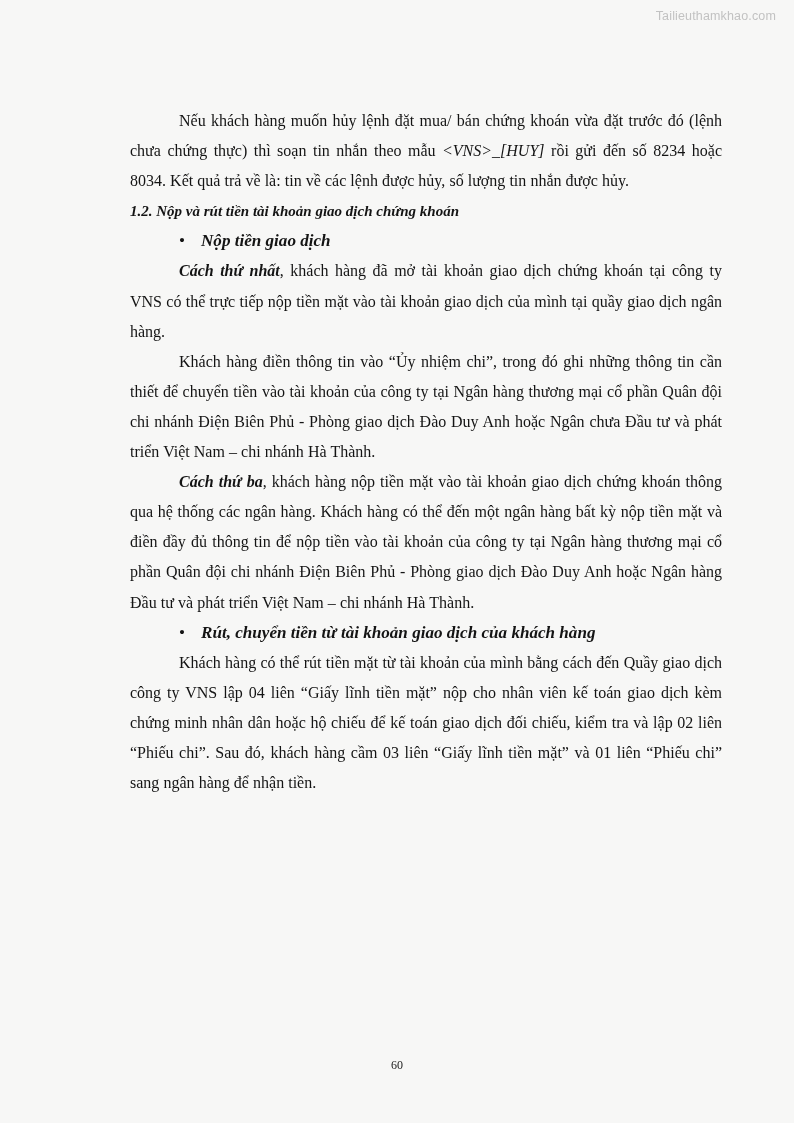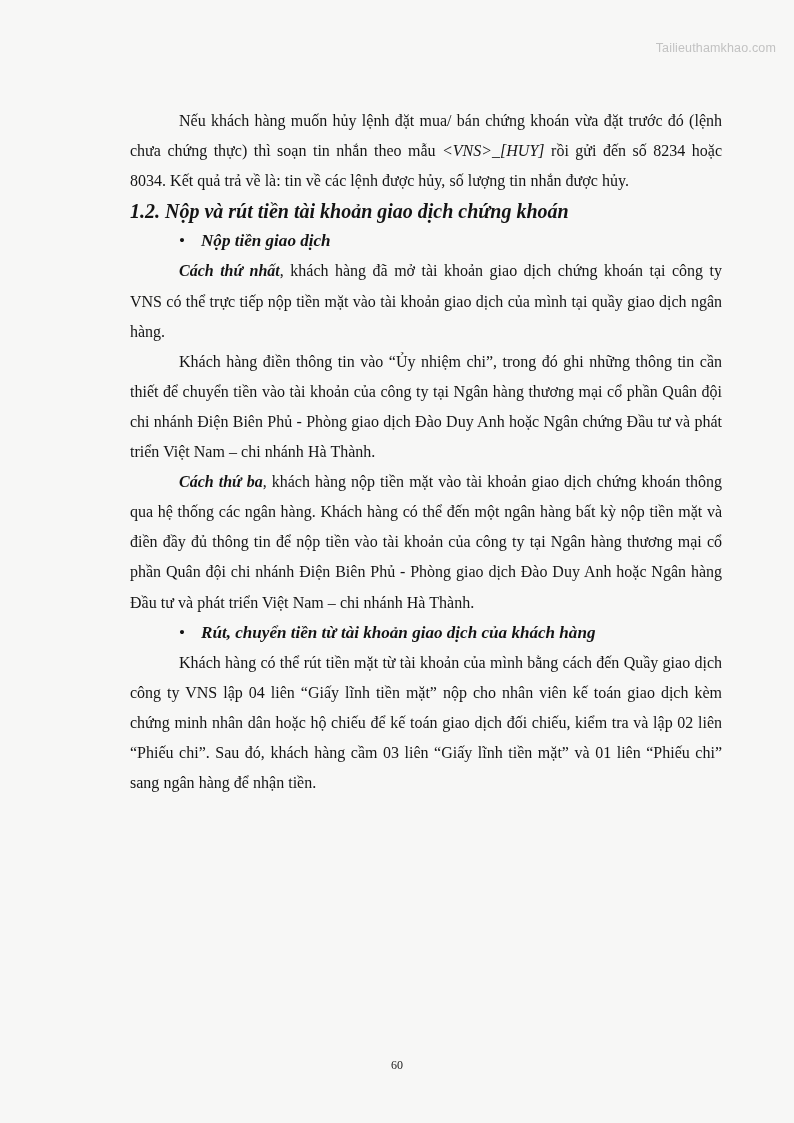--- a/index.html
+++ b/index.html
@@ -28,21 +28,20 @@
   .watermark {
     position: absolute;
     top: 9px;
     right: 18px;
     font-family: "Liberation Sans", "DejaVu Sans", sans-serif;
     font-size: 12.5px;
     letter-spacing: 0.15px;
     color: #c2c2c2;
     white-space: nowrap;
     user-select: none;
-    margin-top: 32px;
   }
 
   
   .content {
     position: absolute;
     left: 130px;
     top: 106px;
     width: 592px;
   }
 
@@ -64,21 +63,21 @@
     text-align: justify;
   }
   .para.justify-all::after {
     content: "";
     display: inline-block;
     width: 100%;
   }
 
   .heading {
     margin: 0;
-    font-size: 20px;
+    font-size: 15px;
     line-height: 30.1px;
     font-weight: bold;
     font-style: italic;
     text-align: left;
   }
 
   .bullet-line {
     margin: 0;
     font-size: 17.1px;
     line-height: 30.1px;
@@ -133,21 +132,21 @@
 
     <p class="para indent"><span>Nếu khách hàng muốn hủy lệnh đặt mua/ bán chứng khoán vừa đặt trước đó (lệnh chưa chứng thực) thì soạn tin nhắn theo mẫu </span><em class="code">&lt;VNS&gt;_[HUY]</em><span> rồi gửi đến số 8234 hoặc 8034. Kết quả trả về là: tin về các lệnh được hủy, số lượng tin nhắn được hủy.</span></p>
 
     <h2 class="heading">1.2. Nộp và rút tiền tài khoản giao dịch chứng khoán</h2>
 
     <p class="bullet-line"><span class="dot">•</span><span class="bullet-text">Nộp tiền giao dịch</span></p>
 
     <p class="para indent"><strong class="lead">Cách thứ nhất</strong><span>, khách hàng đã mở tài khoản giao dịch chứng khoán tại công ty VNS có thể  trực tiếp nộp tiền mặt vào tài khoản giao dịch của mình tại quầy giao dịch ngân hàng.</span></p>
 
 
-    <p class="para indent">Khách hàng điền thông tin vào “Ủy nhiệm chi”, trong đó ghi những thông tin cần thiết để chuyển tiền vào tài khoản của công ty tại Ngân hàng thương mại cổ phần Quân đội chi nhánh Điện Biên Phủ - Phòng giao dịch Đào Duy Anh hoặc Ngân chứng Đầu tư và phát triển Việt Nam – chi nhánh Hà Thành.</p>
+    <p class="para indent">Khách hàng điền thông tin vào “Ủy nhiệm chi”, trong đó ghi những thông tin cần thiết để chuyển tiền vào tài khoản của công ty tại Ngân hàng thương mại cổ phần Quân đội chi nhánh Điện Biên Phủ - Phòng giao dịch Đào Duy Anh hoặc Ngân chưa Đầu tư và phát triển Việt Nam – chi nhánh Hà Thành.</p>
 
     <p class="para indent"><strong class="lead">Cách thứ ba</strong><span>, khách hàng nộp tiền mặt vào tài khoản giao dịch chứng khoán thông qua hệ thống các ngân hàng. Khách hàng có thể đến một ngân hàng bất kỳ nộp tiền mặt và điền đầy đủ thông tin để nộp tiền vào tài khoản của công ty tại Ngân hàng thương mại cổ phần Quân đội chi nhánh Điện Biên Phủ - Phòng giao dịch Đào Duy Anh hoặc Ngân hàng Đầu tư và phát triển Việt Nam – chi nhánh Hà Thành.</span></p>
 
 
     <p class="bullet-line"><span class="dot">•</span><span class="bullet-text">Rút, chuyển tiền từ tài khoản giao dịch của khách hàng</span></p>
 
     <p class="para indent">Khách hàng có thể rút tiền mặt từ tài khoản của mình bằng cách đến Quầy giao dịch công ty VNS lập 04 liên “Giấy lĩnh tiền mặt” nộp cho nhân viên kế toán giao dịch kèm chứng minh nhân dân hoặc hộ chiếu để kế toán giao dịch đối chiếu, kiểm tra và lập 02 liên “Phiếu chi”. Sau đó, khách hàng cầm 03 liên “Giấy lĩnh tiền mặt” và 01 liên “Phiếu chi” sang ngân hàng để nhận tiền.</p>
 
 
   </div>

